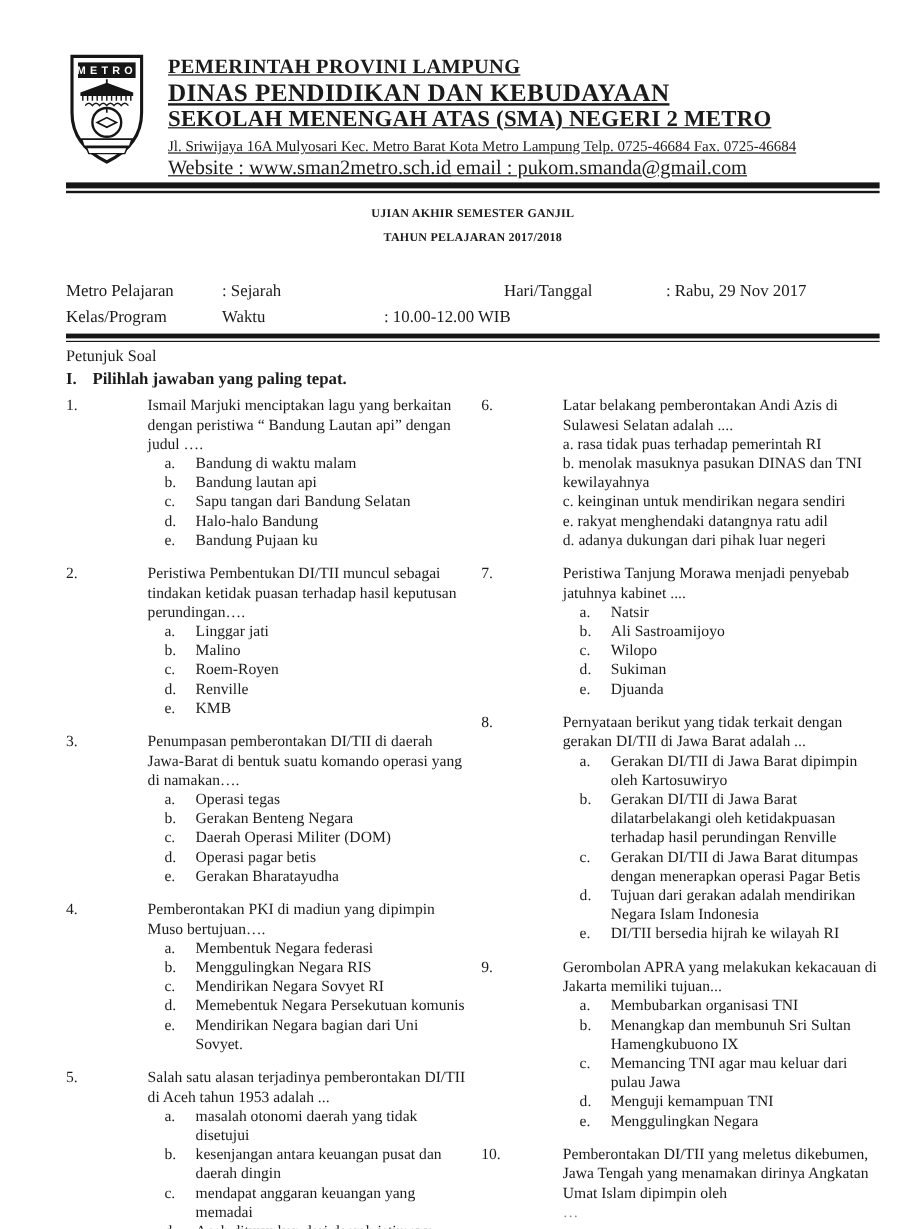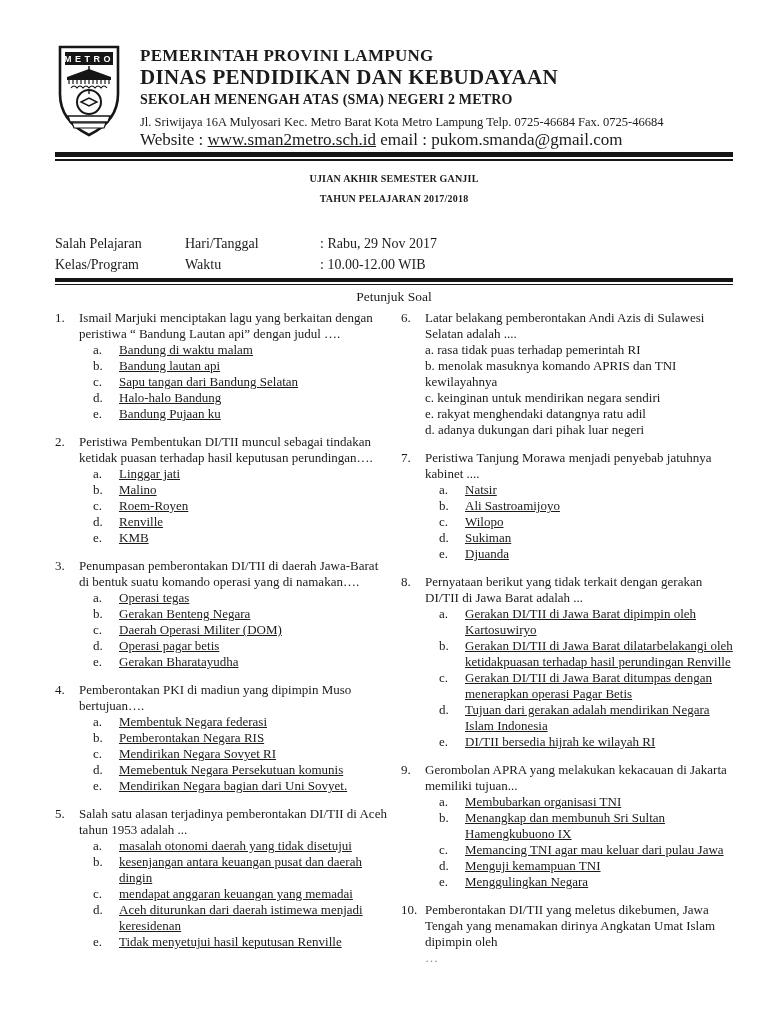--- a/index.html
+++ b/index.html
@@ -9,62 +9,62 @@
     font-family:"Liberation Serif","DejaVu Serif",serif;
     color:#1b1b1b;
     overflow:hidden;
   }
   .page { width:768px; height:1024px; padding:44px 35px 0 55px; background:#fff; }
 
   
   .letterhead { display:flex; align-items:flex-start; }
   .logo-box { width:68px; height:94px; flex:none; margin-right:17px; position:relative; }
   .logo-box svg { width:100%; height:100%; display:block; }
-  .head-text { padding-top:1px; }
+  .head-text { padding-top:1px;text-decoration:underline; }
   .head-line1 { font-size:17px; font-weight:bold; letter-spacing:.3px; line-height:21px; }
   .head-line2 { font-size:21px; font-weight:bold; letter-spacing:.3px; line-height:22px; }
-  .head-line3 { font-size:14px; font-weight:bold; letter-spacing:.2px; line-height:24px; }
+  .head-line3 { font-size:19px; font-weight:bold; letter-spacing:.2px; line-height:24px; }
   .head-addr  { font-size:12.5px; line-height:17px; margin-top:2px; }
   .head-web   { font-size:17px; line-height:17px; }
   .head-web .underline { text-decoration:underline; }
 
   .rule-thick { border-top:5px solid #161616; border-bottom:2px solid #161616; height:9px; margin-top:4px; }
 
   
   .exam-title { text-align:center; margin-top:8px; }
   .exam-title div { font-size:10px; font-weight:bold; line-height:20px; letter-spacing:.2px; }
 
   
   .info-table { margin-top:24px; font-size:14px; }
   .info-row { display:flex; line-height:21px; }
   .info-l1 { width:130px; flex:none; }
   .info-v1 { width:235px; flex:none; }
   .info-l2 { width:135px; flex:none;font-family:Liberation Serif, serif; }
   .info-v2 { flex:1; }
   .rule-info { border-top:4px solid #161616; border-bottom:1.5px solid #161616; height:7px; margin-top:3px; }
 
   
-  .petunjuk { font-size:13.5px; margin-top:3px; line-height:18px;text-align:center; }
+  .petunjuk { font-size:13.5px; margin-top:3px; line-height:18px; }
   .section-head { font-size:14px; font-weight:bold; line-height:19px; margin-top:1px; }
   .section-head .sec-num { display:inline-block; width:22px; }
 
   
   .columns { display:flex; margin-top:4px; }
   .col-left  { width:336px; flex:none; }
   .col-gap   { width:10px; flex:none; }
   .col-right { width:332px; flex:none; }
   .question { margin-bottom:12px; font-size:13px; line-height:16px; }
   .q-row { display:flex; }
   .q-num { width:24px; flex:none; }
-  .q-body { flex:1; }
+  .q-body { flex:1;margin-left:44px; }
   .options { margin-left:14px; margin-top:0; }
   .options.flush { margin-left:0;font-family:Liberation Serif, serif; }
   .opt { display:flex; }
   .opt-letter { width:26px; flex:none; }
-  .opt-text { flex:1;text-decoration:underline; }
+  .opt-text { flex:1; }
   .options.flush .opt { display:block; }
   .trail { color:#8a8a8a; letter-spacing:2px; }
 </style>
 </head>
 <body>
 
 <div class="page">
 
   <div class="letterhead">
     <div class="logo-box">
@@ -108,34 +108,38 @@
 
   <div class="rule-thick"></div>
 
   <div class="exam-title">
     <div>UJIAN AKHIR SEMESTER GANJIL</div>
     <div>TAHUN PELAJARAN 2017/2018</div>
   </div>
 
   <div class="info-table">
     <div class="info-row">
-      <div class="info-l1">Salah Pelajaran</div>
+      <div class="info-l1">Metro Pelajaran</div>
+      <div class="info-v1">: Sejarah</div>
       <div class="info-l2">Hari/Tanggal</div>
       <div class="info-v2">: Rabu, 29 Nov 2017</div>
     </div>
     <div class="info-row">
       <div class="info-l1">Kelas/Program</div>
       <div class="info-l2">Waktu</div>
       <div class="info-v2">: 10.00-12.00 WIB</div>
     </div>
   </div>
 
   <div class="rule-info"></div>
 
   <div class="petunjuk">Petunjuk Soal</div>
+  <div class="section-head">
+    <span class="sec-num">I.</span><span>Pilihlah jawaban yang paling tepat.</span>
+  </div>
 
   <div class="columns">
     <div class="col-left" id="col-left">
         <div class="question">
           <div class="q-row">
             <div class="q-num">1.</div>
             <div class="q-body">Ismail Marjuki menciptakan lagu yang berkaitan dengan peristiwa “ Bandung Lautan api” dengan judul ….<div class="options">
                 <div class="opt">
                   <div class="opt-letter">a.</div>
                   <div class="opt-text">Bandung di waktu malam</div>
@@ -216,21 +220,21 @@
         <div class="question">
           <div class="q-row">
             <div class="q-num">4.</div>
             <div class="q-body">Pemberontakan PKI di madiun yang dipimpin Muso bertujuan….<div class="options">
                 <div class="opt">
                   <div class="opt-letter">a.</div>
                   <div class="opt-text">Membentuk Negara federasi</div>
                 </div>
                 <div class="opt">
                   <div class="opt-letter">b.</div>
-                  <div class="opt-text">Pemberontakan Negara RIS</div>
+                  <div class="opt-text">Menggulingkan Negara RIS</div>
                 </div>
                 <div class="opt">
                   <div class="opt-letter">c.</div>
                   <div class="opt-text">Mendirikan Negara Sovyet RI</div>
                 </div>
                 <div class="opt">
                   <div class="opt-letter">d.</div>
                   <div class="opt-text">Memebentuk Negara Persekutuan komunis</div>
                 </div>
                 <div class="opt">
@@ -268,21 +272,21 @@
           </div>
         </div>
       </div>
     <div class="col-gap"></div>
     <div class="col-right" id="col-right">
         <div class="question">
           <div class="q-row">
             <div class="q-num">6.</div>
             <div class="q-body">Latar belakang pemberontakan Andi Azis di Sulawesi Selatan adalah ....<div class="options flush">
                 <div class="opt">a.  rasa tidak puas terhadap pemerintah RI</div>
-                <div class="opt">b. menolak masuknya komando APRIS dan TNI kewilayahnya</div>
+                <div class="opt">b. menolak masuknya pasukan DINAS dan TNI kewilayahnya</div>
                 <div class="opt">c. keinginan untuk mendirikan negara sendiri</div>
                 <div class="opt">e. rakyat menghendaki datangnya ratu adil</div>
                 <div class="opt">d. adanya dukungan dari pihak luar negeri</div>
               </div></div>
           </div>
         </div>
         <div class="question">
           <div class="q-row">
             <div class="q-num">7.</div>
             <div class="q-body">Peristiwa Tanjung Morawa menjadi penyebab jatuhnya kabinet ....<div class="options">

